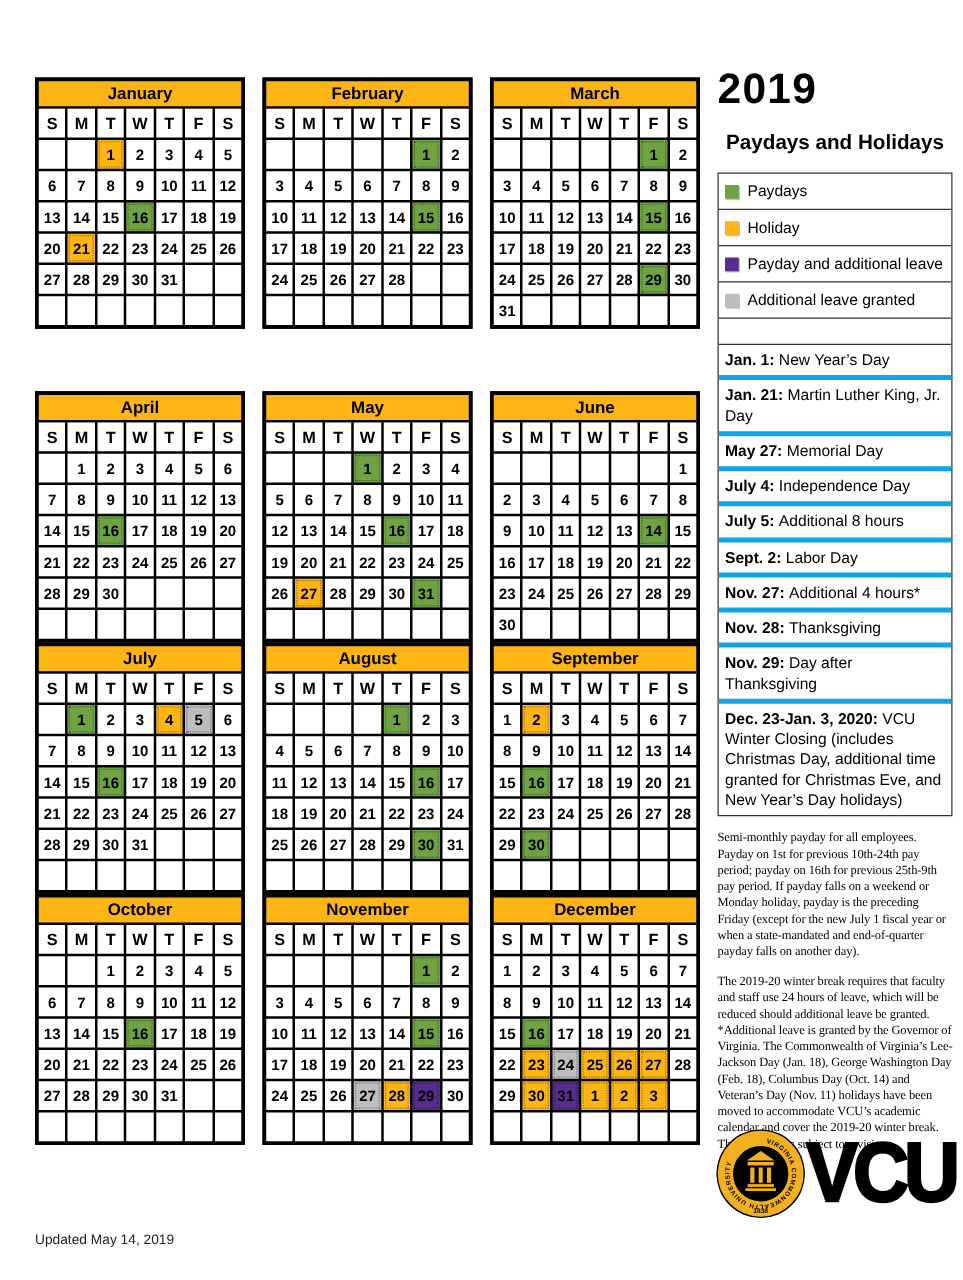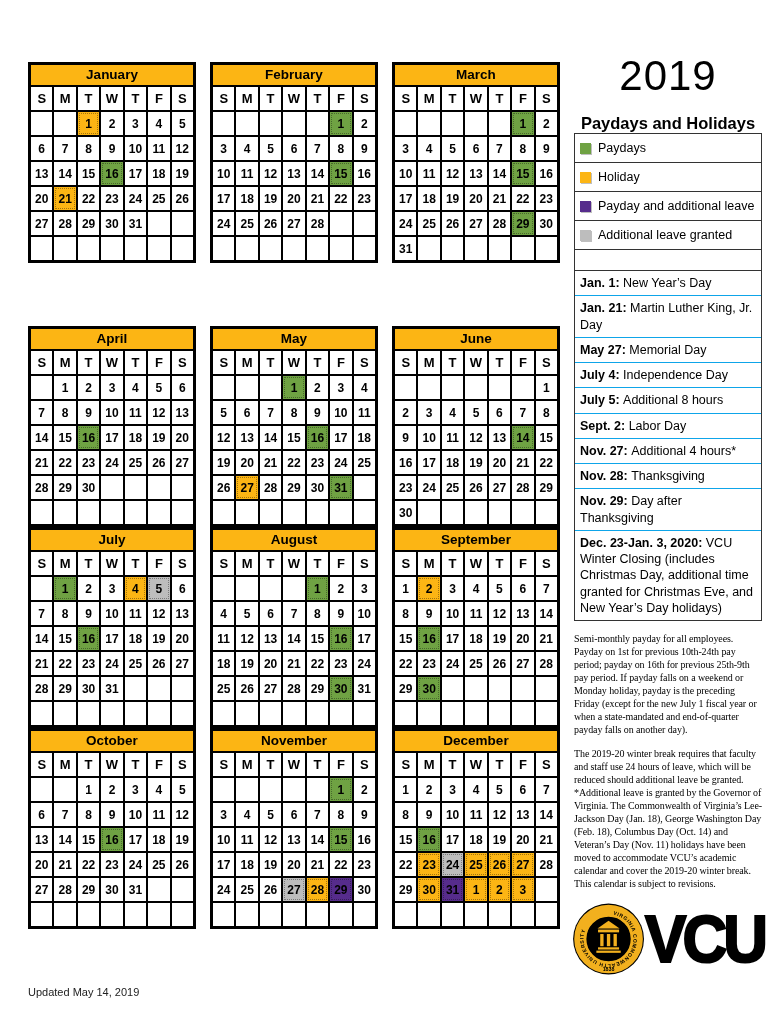--- a/index.html
+++ b/index.html
@@ -3,47 +3,47 @@
 <meta charset="utf-8">
 <style>
   html,body{margin:0;padding:0;}
   body{
     width:770px;height:1024px;position:relative;background:#fff;
     font-family:"Liberation Sans", sans-serif;color:#000;overflow:hidden;
   }
   
   #months{position:absolute;left:28px;top:62px;width:535px;}
   .month-row{display:flex;gap:14px;}
-  .month-row:first-child{margin-bottom:63px;}
+  .month-row:first-child{margin-bottom:50px;}
   .month{width:168px;border:3px solid #000;background:#000;box-sizing:border-box;}
   .month-title{
     background:#FCB514;color:#000;font-weight:bold;font-size:13.5px;
     text-align:center;height:20px;line-height:20px;border-bottom:2px solid #000;
   }
   .month-grid{
     display:grid;grid-template-columns:repeat(7,1fr);gap:2px;background:#000;
   }
   .wd{
     background:#fff;font-weight:bold;font-size:13px;height:23px;
     display:flex;align-items:center;justify-content:center;
   }
   .day{
     background:#fff;font-weight:bold;font-size:12px;height:23px;
     display:flex;align-items:center;justify-content:center;
   }
   .day.marked{outline:1px dotted rgba(0,0,0,.35);outline-offset:-2px;}
   
   #sidebar{position:absolute;left:574px;top:52px;width:188px;}
-  .year{font-size:42px;font-weight:normal;text-align:center;letter-spacing:1px;}
+  .year{font-size:34px;font-weight:bold;letter-spacing:1px;}
   .pagetitle{font-size:16.5px;font-weight:bold;text-align:center;margin-top:14px;}
-  .infobox{border:1.5px solid #333;}
+  .infobox{border:1.5px solid #333;margin-top:14px;}
   .legend-row{display:flex;align-items:center;gap:7px;padding:7px 5px;border-bottom:1px solid #333;font-size:12.5px;}
   .swatch{width:11px;height:11px;flex:0 0 11px;box-shadow:1px 1px 0 rgba(0,0,0,.25);}
   .spacer-row{height:20px;border-bottom:1px solid #333;}
-  .holiday-row{padding:4px 5px;border-bottom:1px solid #0ea5e9;font-size:12.5px;line-height:1.3;}
+  .holiday-row{padding:4px 5px;border-bottom:4px solid #0ea5e9;font-size:12.5px;line-height:1.3;}
   .holiday-row:last-child{border-bottom:none;}
   .hdate{font-weight:bold;}
   .notes{margin-top:11px;font-size:10px;line-height:1.3;letter-spacing:-0.1px;font-family:Liberation Serif, serif;}
   .notes p{margin:0 0 11px 0;}
   
   #logo{position:absolute;left:572px;top:898px;width:192px;display:flex;align-items:center;}
   #wordmark{
     font-size:62px;font-weight:900;letter-spacing:-4px;line-height:1;
     transform:scaleY(1.08);transform-origin:center;
     -webkit-text-stroke:2px #000;

